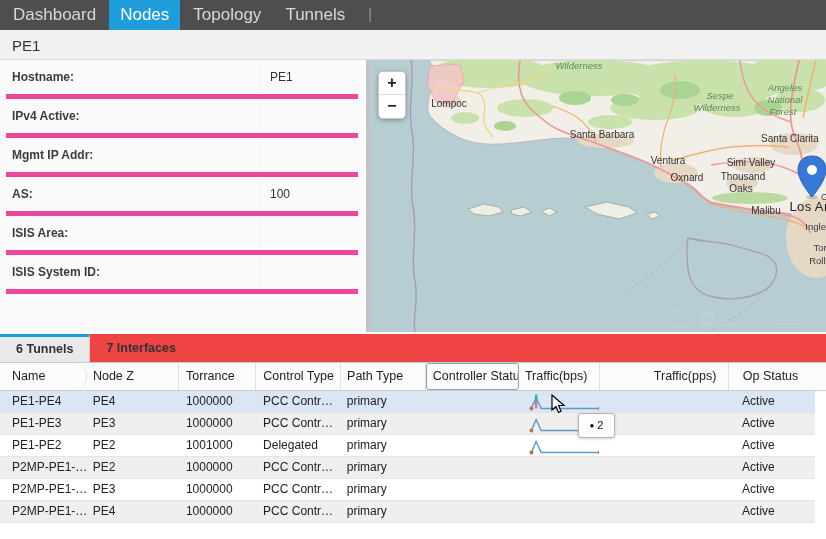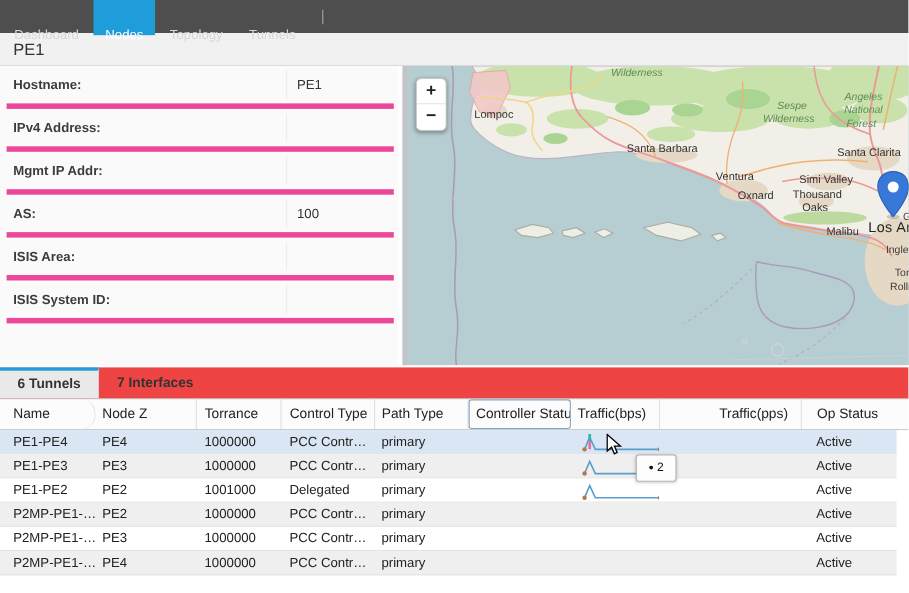--- a/index.html
+++ b/index.html
@@ -1,21 +1,21 @@
 <!DOCTYPE html>
 <html style="--accent: #1f9ddb; --nav-bg: #4e4e4e; --selected-row: #dae6f4; --map-water: #b6cdd1;"><head>
 <meta charset="utf-8">
 <style>
   html,body{margin:0;padding:0;}
   body{width:826px;height:539px;position:relative;overflow:hidden;background:#fff;
        font-family:"Liberation Sans",sans-serif;}
   
   .topnav{position:absolute;left:0;top:0;width:826px;height:30px;background:var(--nav-bg,#4e4e4e);
           display:flex;align-items:stretch;z-index:3;}
-  .nav-item{color:#d8d8d8;font-size:12px;line-height:30px;padding:16px 11px;margin-left:2px;cursor:pointer;white-space:nowrap;}
+  .nav-item{color:#d8d8d8;font-size:17px;line-height:30px;padding:0 11px;margin-left:2px;cursor:pointer;white-space:nowrap;}
   .nav-item.active{background:var(--accent,#1f9ddb);color:#fff;}
   .nav-divider{color:#9a9a9a;line-height:29px;padding:0 12px;font-size:14px;}
   
   .titlebar{position:absolute;left:0;top:30px;width:826px;height:30px;background:#f1f1f1;
             border-bottom:1px solid #dcdcdc;box-sizing:border-box;}
   .titlebar .pagetitle{display:inline-block;margin:7px 0 0 12px;font-size:15px;color:#333;}
   
   .details{position:absolute;left:0;top:60px;width:362px;height:272px;background:#fafafa;}
   .drow{position:relative;height:34px;border-bottom:5px solid #ec4899;margin:0 4px 0 6px;}
   .dlabel{position:absolute;left:6px;top:10px;font-size:12px;font-weight:bold;color:#3c3c3c;}
@@ -80,21 +80,21 @@
 </div>
 
 <div class="details">
   <div class="drow">
       <span class="dsep"></span>
     <span class="dlabel">Hostname:</span>
     <span class="dvalue">PE1</span>
     </div>
   <div class="drow">
       <span class="dsep"></span>
-    <span class="dlabel">IPv4 Address:</span>
+    <span class="dlabel">IPv4 Active:</span>
     <span class="dvalue"></span>
     </div>
   <div class="drow">
       <span class="dsep"></span>
     <span class="dlabel">Mgmt IP Addr:</span>
     <span class="dvalue"></span>
     </div>
   <div class="drow">
       <span class="dsep"></span>
     <span class="dlabel">AS:</span>

